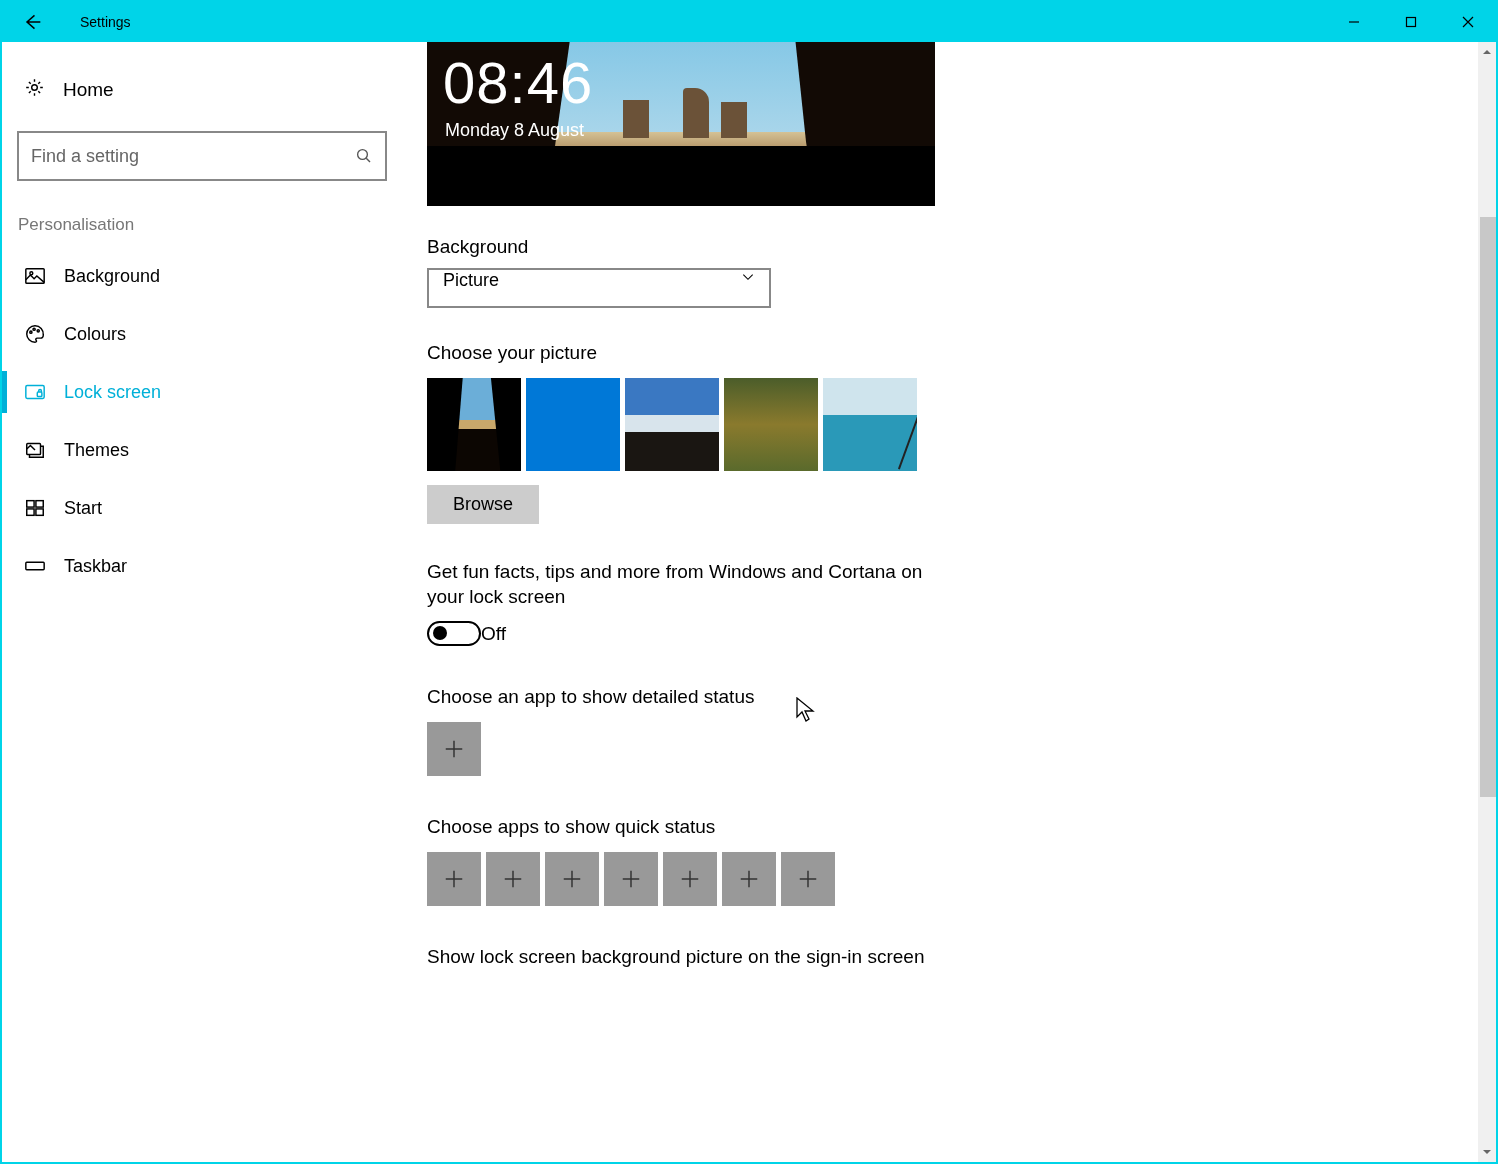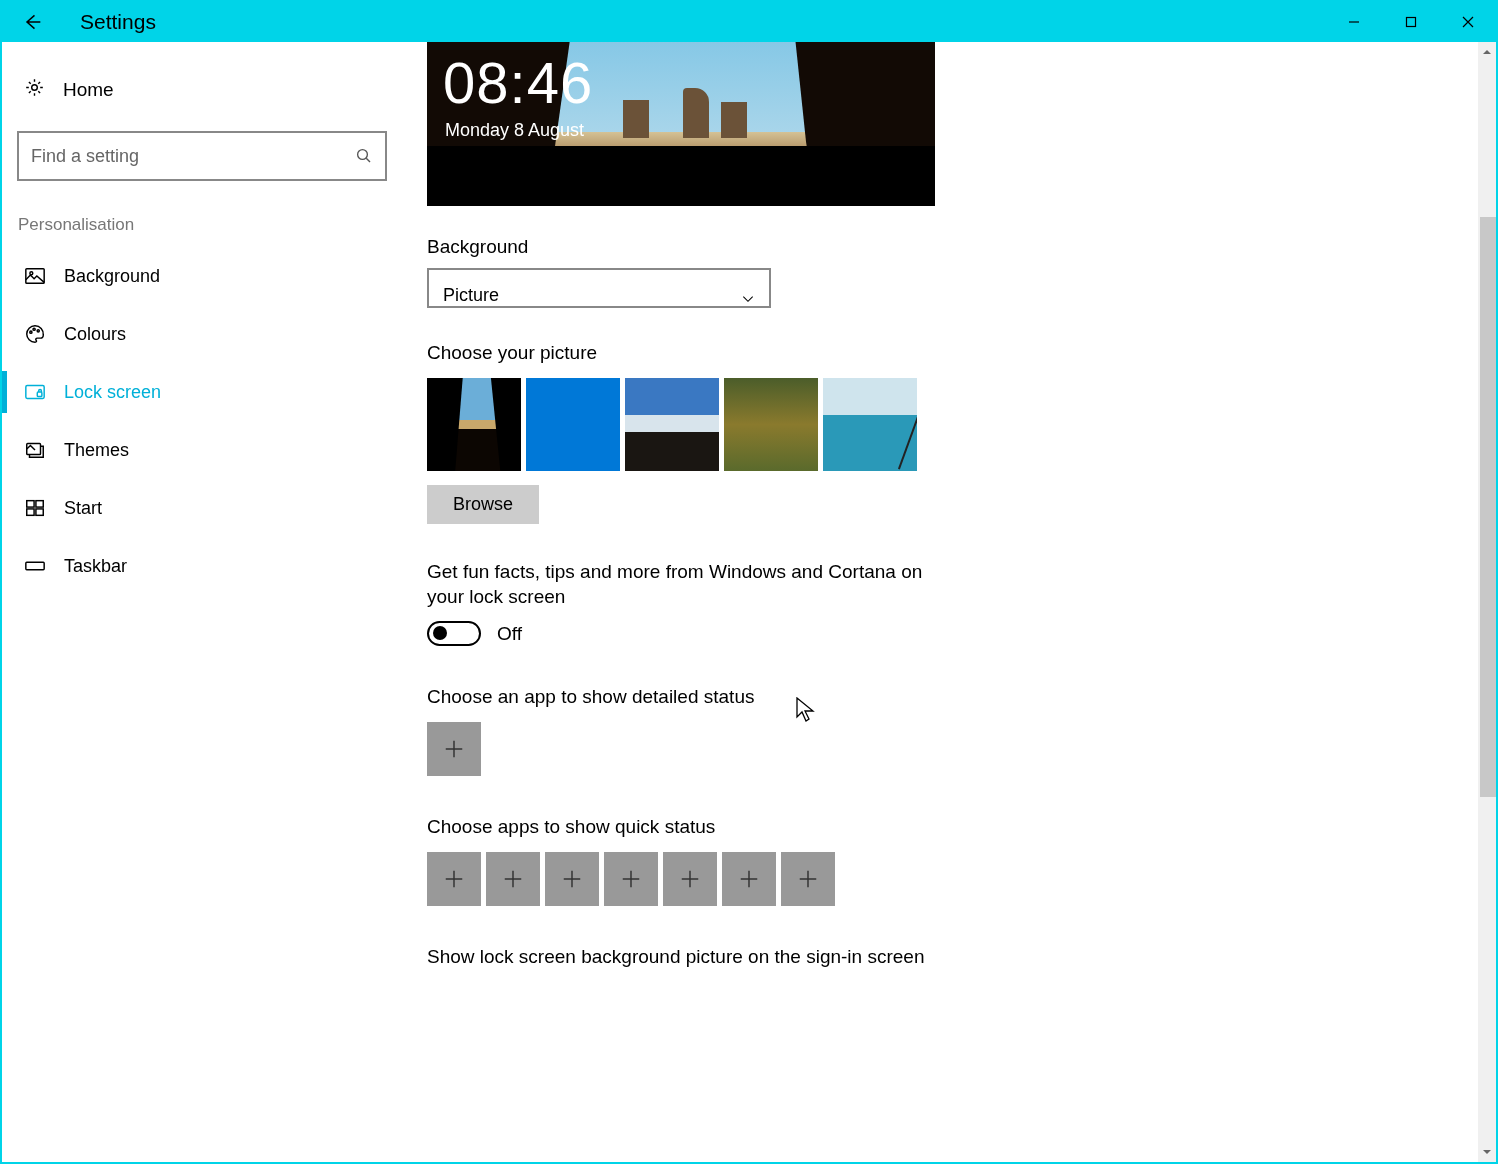--- a/index.html
+++ b/index.html
@@ -25,21 +25,21 @@
   .back-btn {
     width: 60px;
     height: 40px;
     display: flex;
     align-items: center;
     justify-content: center;
     background: #00d4e8;
   }
   .back-btn svg { width: 20px; height: 20px; }
   .title-text {
-    font-size: 21px;
+    font-size: 14px;
     color: #000;
     margin-left: 18px;
   }
   .win-controls {
     position: absolute;
     right: 0;
     top: 0;
     height: 40px;
     display: flex;
   }
@@ -177,21 +177,21 @@
 
   .section-label {
     font-size: 19px;
     margin: 6px 0 10px 0;
   }
   .combo {
     width: 344px;
     height: 40px;
     border: 2px solid #888;
     display: flex;
-    align-items: flex-end;
+    align-items: flex-start;
     justify-content: space-between;
     padding: 0 14px;
     font-size: 18px;
     margin-bottom: 34px;
   }
   .combo svg { width: 14px; height: 14px; }
 
   .thumbs {
     display: flex;
     gap: 5px;
@@ -217,21 +217,21 @@
     display: inline-block;
     background: #ccc;
     padding: 9px 26px;
     font-size: 18px;
     margin-bottom: 36px;
   }
 
   .toggle-row {
     display: flex;
     align-items: center;
-    gap: 16px;
+    gap: 0;
     margin-bottom: 40px;
   }
   .toggle {
     width: 54px;
     height: 25px;
     border: 2px solid #000;
     border-radius: 20px;
     position: relative;
   }
   .toggle::after {

